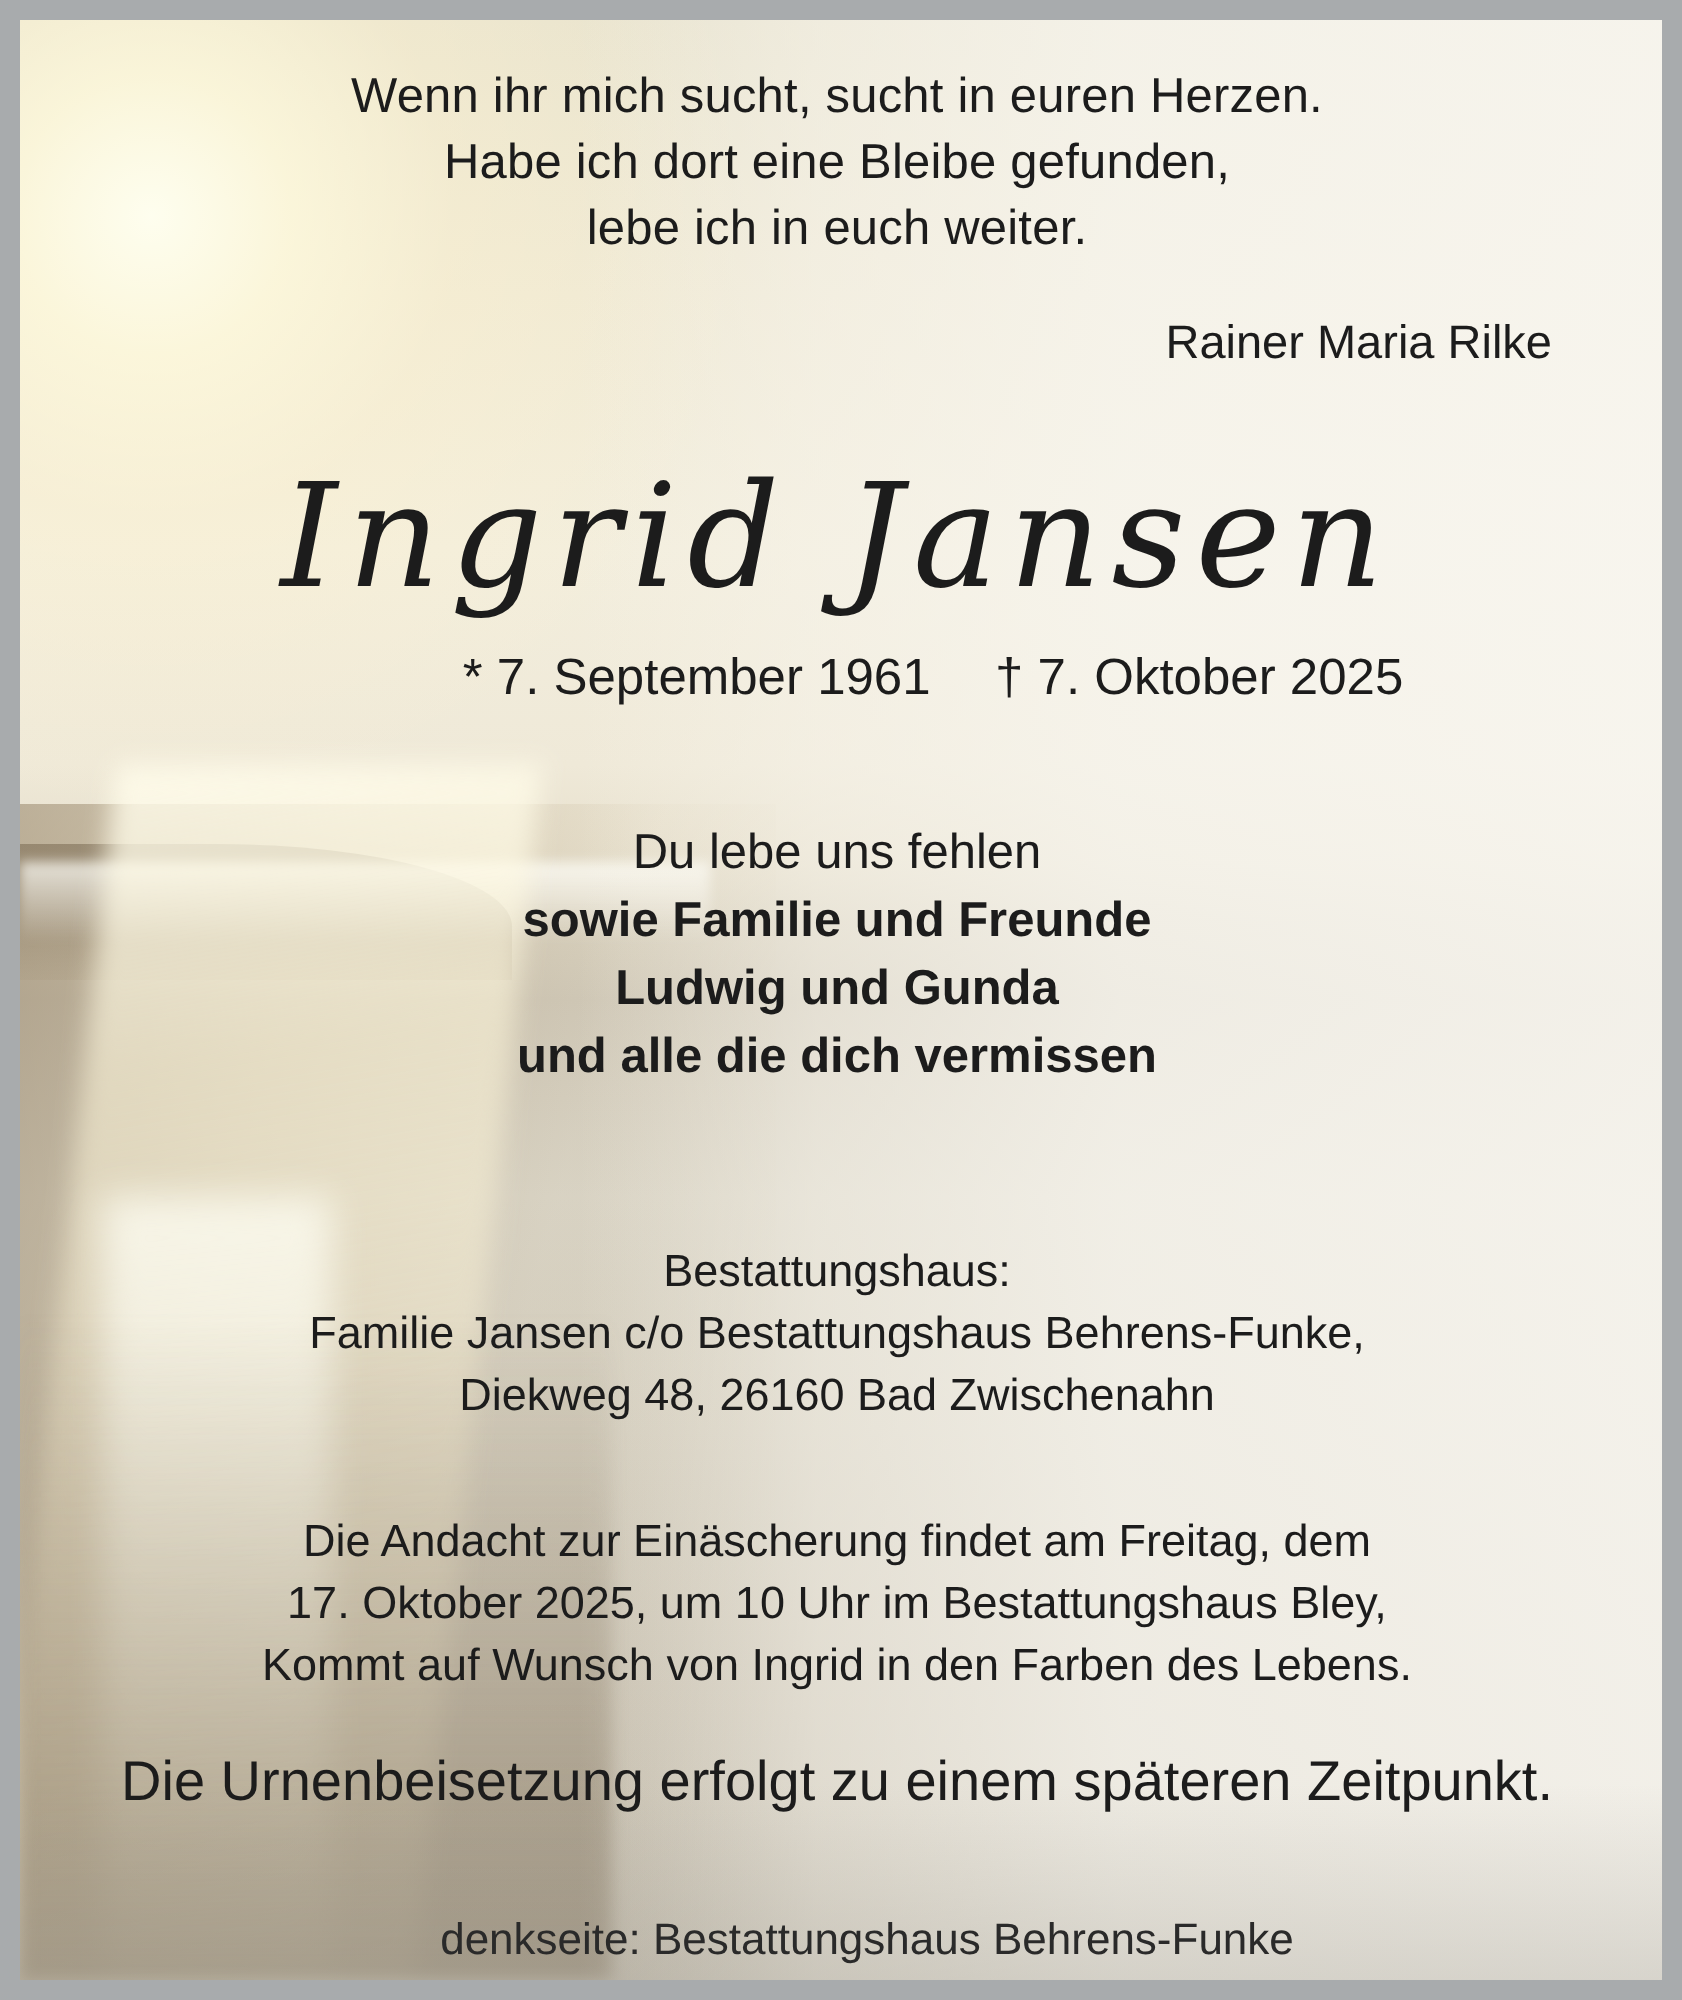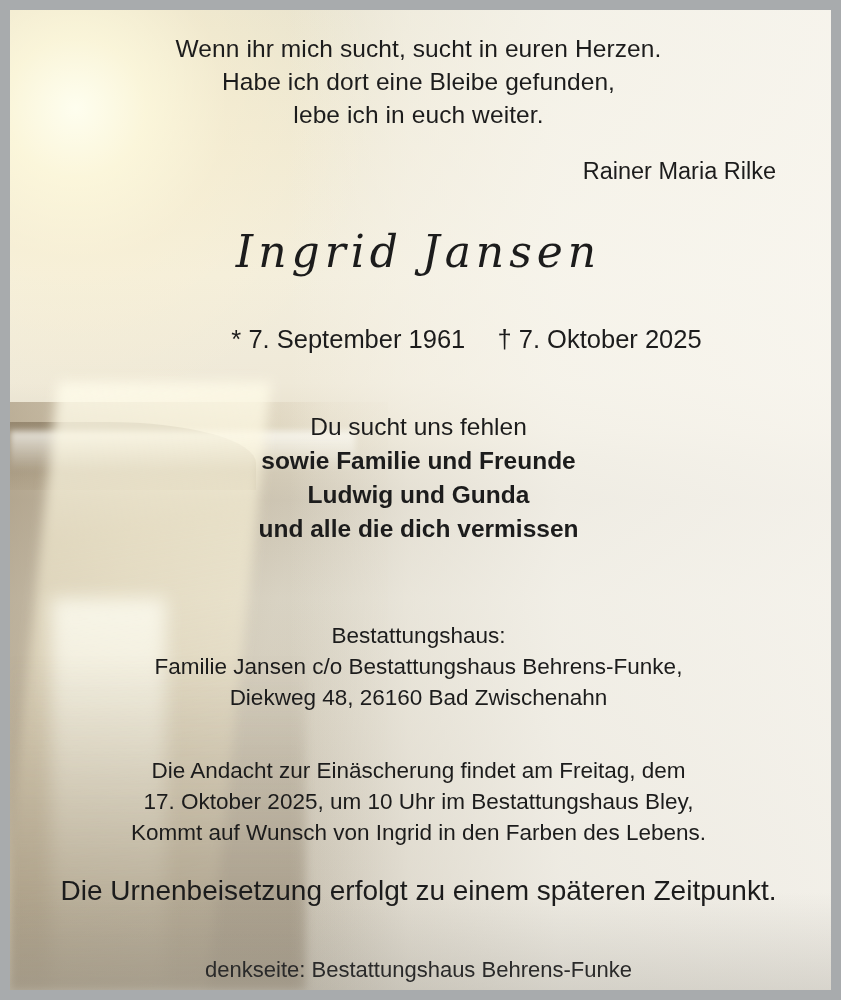--- a/index.html
+++ b/index.html
@@ -147,21 +147,21 @@
     top: 148px;
     font-size: 23.5px;
     text-align: right;
     padding-right: 51px;
     box-sizing: border-box;
   }
   .name {
     top: 216px;
     font-family: "DejaVu Serif", serif;
     font-style: italic;
-    font-size: 44px;
+    font-size: 72px;
     letter-spacing: 5px;
     font-weight: 400;
   }
   .dates {
     top: 315px;
     font-size: 25.5px;
     margin-left: 48px;
   }
   .dates .gap { display: inline-block; width: 18px; }
   .farewell {
@@ -181,20 +181,21 @@
     line-height: 31px;
   }
   .urn {
     top: 865px;
     font-size: 28px;
   }
   .footer {
     top: 947px;
     font-size: 22px;
     color: #2a2a2a;
+    padding-left: 15px;
   }
 </style>
 </head>
 <body>
 
 <div id="page">
   <div class="frame"></div>
 
   <div class="card">
     <div class="photo">
@@ -222,21 +223,21 @@
 
       <div class="block dates">
         <span>*</span>
         <span>7. September 1961</span>
         <span class="gap"></span>
         <span>†</span>
         <span>7. Oktober 2025</span>
       </div>
 
       <div class="block farewell">
-        <div>Du sucht uns fehlen</div>
+        <div>Du lebe uns fehlen</div>
         <div class="strong">sowie Familie und Freunde</div>
         <div class="strong">Ludwig und Gunda</div>
         <div class="strong">und alle die dich vermissen</div>
       </div>
 
       <div class="block address">
         <div>Bestattungshaus:</div>
         <div>Familie Jansen c/o Bestattungshaus Behrens-Funke,</div>
         <div>Diekweg 48, 26160 Bad Zwischenahn</div>
       </div>

